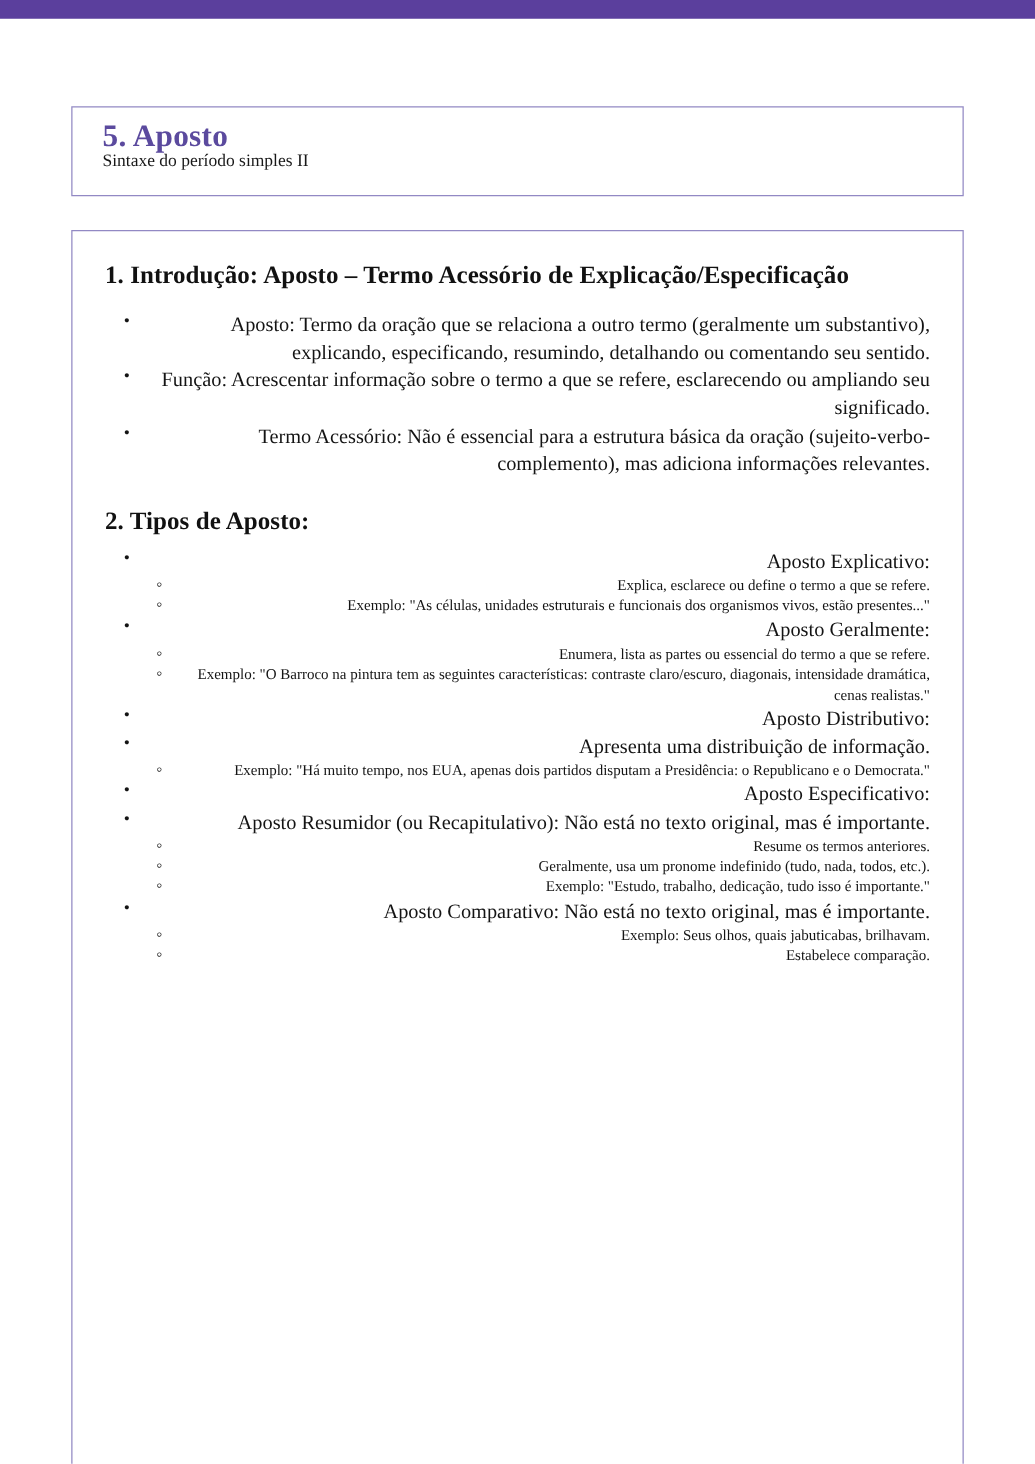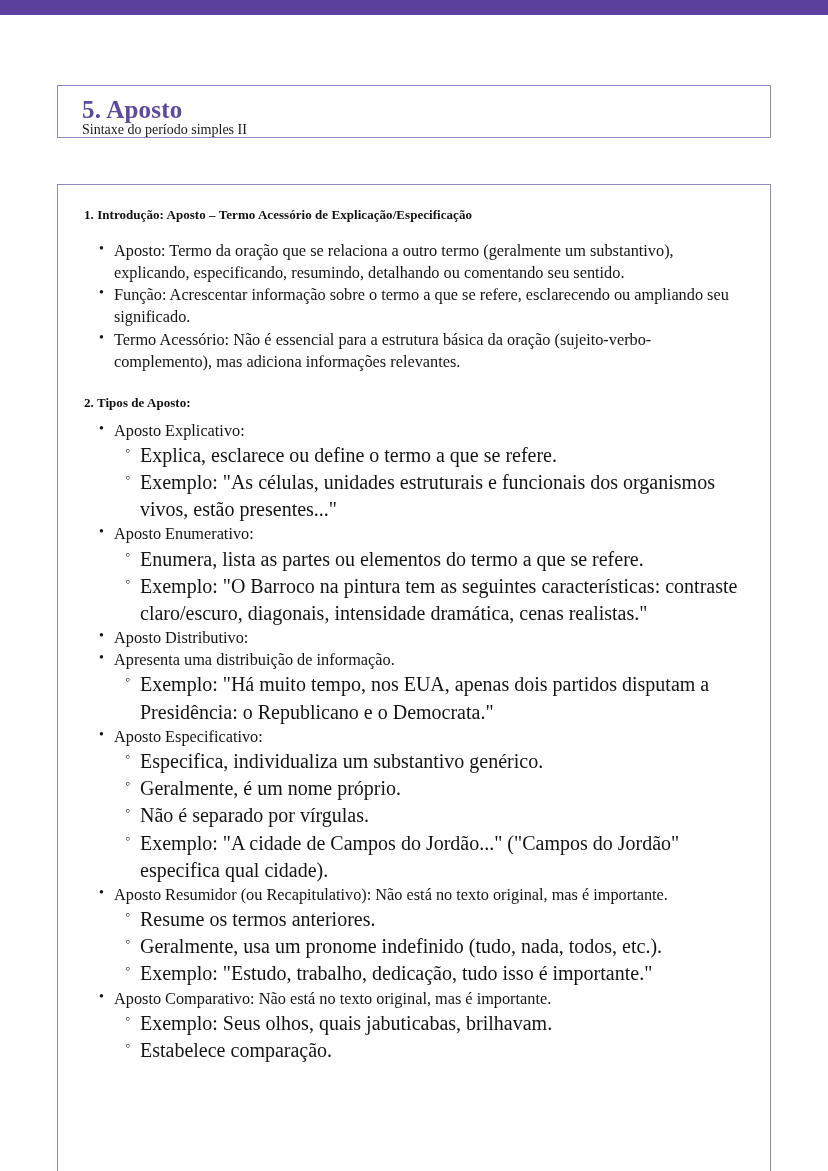--- a/index.html
+++ b/index.html
@@ -21,21 +21,21 @@
     left: 0;
     width: 828px;
     height: 15px;
     background: #5b3f9d;
   }
   .title-card {
     position: absolute;
     left: 57px;
     top: 85px;
     width: 714px;
-    height: 53px;
+    height: 72px;
     border: 1px solid #9289c4;
     background: #ffffff;
     box-sizing: border-box;
   }
   .title-main {
     position: absolute;
     left: 24px;
     top: 10px;
     font-size: 25px;
     font-weight: bold;
@@ -57,35 +57,36 @@
     left: 57px;
     top: 184px;
     width: 714px;
     height: 1010px;
     border: 1px solid #9289c4;
     background: #ffffff;
     box-sizing: border-box;
     padding: 22px 26px 0 26px;
   }
   .section-heading {
-    font-size: 13px;
+    font-size: 20px;
     font-weight: bold;
     color: #111111;
     margin: 0 0 16px 0;
     line-height: 1.3;
     letter-spacing: 0.05px;
   }
   .section-heading.second {
     margin-top: 22px;
     margin-bottom: 8px;
   }
   ul.lvl1 {
     list-style: none;
     margin: 0;
     padding: 0;
+    text-align: right;
   }
   ul.lvl1 > li.b1 {
     position: relative;
     padding-left: 30px;
     font-size: 16.3px;
     line-height: 1.36;
     margin-bottom: 0px;
     color: #141414;
   }
   ul.lvl1 > li.b1::before {
@@ -97,21 +98,21 @@
     color: #141414;
   }
   ul.lvl2 {
     list-style: none;
     margin: 0;
     padding: 0;
   }
   ul.lvl2 > li.b2 {
     position: relative;
     padding-left: 26px;
-    font-size: 20px;
+    font-size: 12px;
     line-height: 1.36;
     color: #141414;
   }
   ul.lvl2 > li.b2::before {
     content: "\25E6";
     position: absolute;
     left: 11px;
     top: -1px;
     font-size: 14px;
     color: #141414;
@@ -137,34 +138,29 @@
       <li class="b1">Termo Acessório: Não é essencial para a estrutura básica da oração (sujeito-verbo-complemento), mas adiciona informações relevantes.</li>
     </ul>
 
   <div class="section-heading second">2. Tipos de Aposto:</div>
 
   <ul class="lvl1" id="s2list">
       <li class="b1"><span>Aposto Explicativo:</span><ul class="lvl2">
           <li class="b2">Explica, esclarece ou define o termo a que se refere.</li>
           <li class="b2">Exemplo: "As células, unidades estruturais e funcionais dos organismos vivos, estão presentes..."</li>
         </ul></li>
-      <li class="b1"><span>Aposto Enumerativo:</span><ul class="lvl2">
-          <li class="b2">Enumera, lista as partes ou elementos do termo a que se refere.</li>
+      <li class="b1"><span>Aposto Geralmente:</span><ul class="lvl2">
+          <li class="b2">Enumera, lista as partes ou essencial do termo a que se refere.</li>
           <li class="b2">Exemplo: "O Barroco na pintura tem as seguintes características: contraste claro/escuro, diagonais, intensidade dramática, cenas realistas."</li>
         </ul></li>
       <li class="b1"><span>Aposto Distributivo:</span></li>
       <li class="b1"><span>Apresenta uma distribuição de informação.</span><ul class="lvl2">
           <li class="b2">Exemplo: "Há muito tempo, nos EUA, apenas dois partidos disputam a Presidência: o Republicano e o Democrata."</li>
         </ul></li>
-      <li class="b1"><span>Aposto Especificativo:</span><ul class="lvl2">
-          <li class="b2">Especifica, individualiza um substantivo genérico.</li>
-          <li class="b2">Geralmente, é um nome próprio.</li>
-          <li class="b2">Não é separado por vírgulas.</li>
-          <li class="b2">Exemplo: "A cidade de Campos do Jordão..." ("Campos do Jordão" especifica qual cidade).</li>
-        </ul></li>
+      <li class="b1"><span>Aposto Especificativo:</span></li>
       <li class="b1"><span>Aposto Resumidor (ou Recapitulativo): Não está no texto original, mas é importante.</span><ul class="lvl2">
           <li class="b2">Resume os termos anteriores.</li>
           <li class="b2">Geralmente, usa um pronome indefinido (tudo, nada, todos, etc.).</li>
           <li class="b2">Exemplo: "Estudo, trabalho, dedicação, tudo isso é importante."</li>
         </ul></li>
       <li class="b1"><span>Aposto Comparativo: Não está no texto original, mas é importante.</span><ul class="lvl2">
           <li class="b2">Exemplo: Seus olhos, quais jabuticabas, brilhavam.</li>
           <li class="b2">Estabelece comparação.</li>
         </ul></li>
     </ul>

